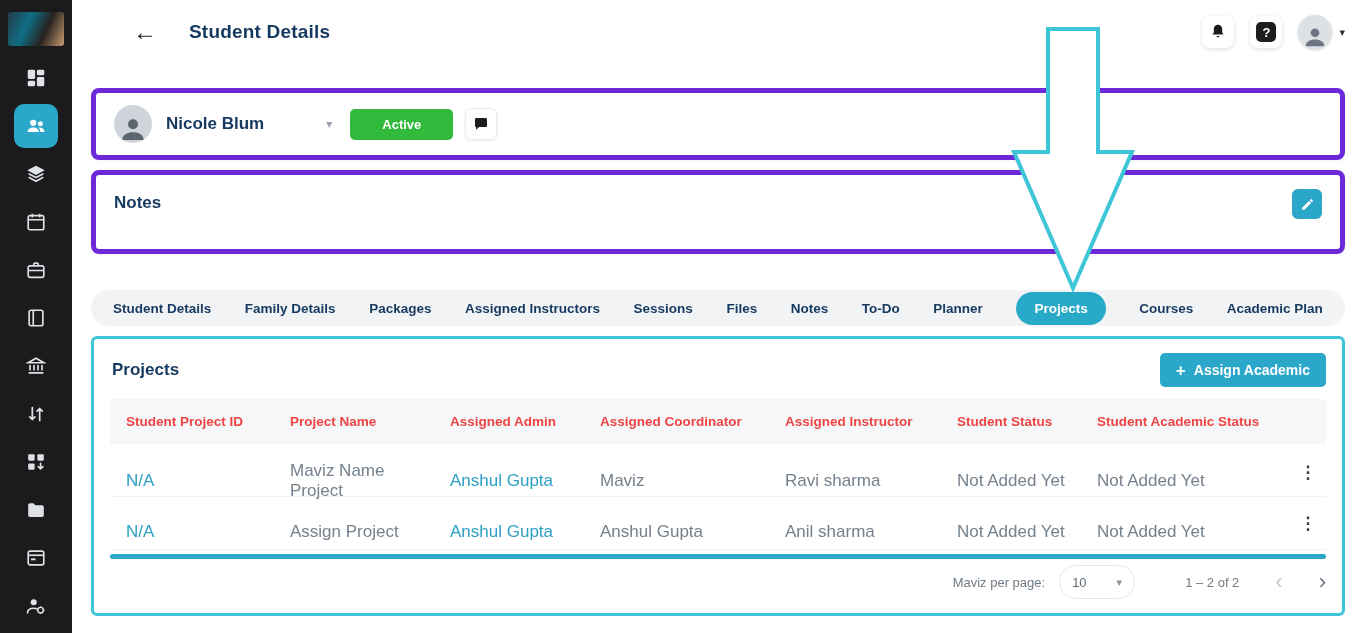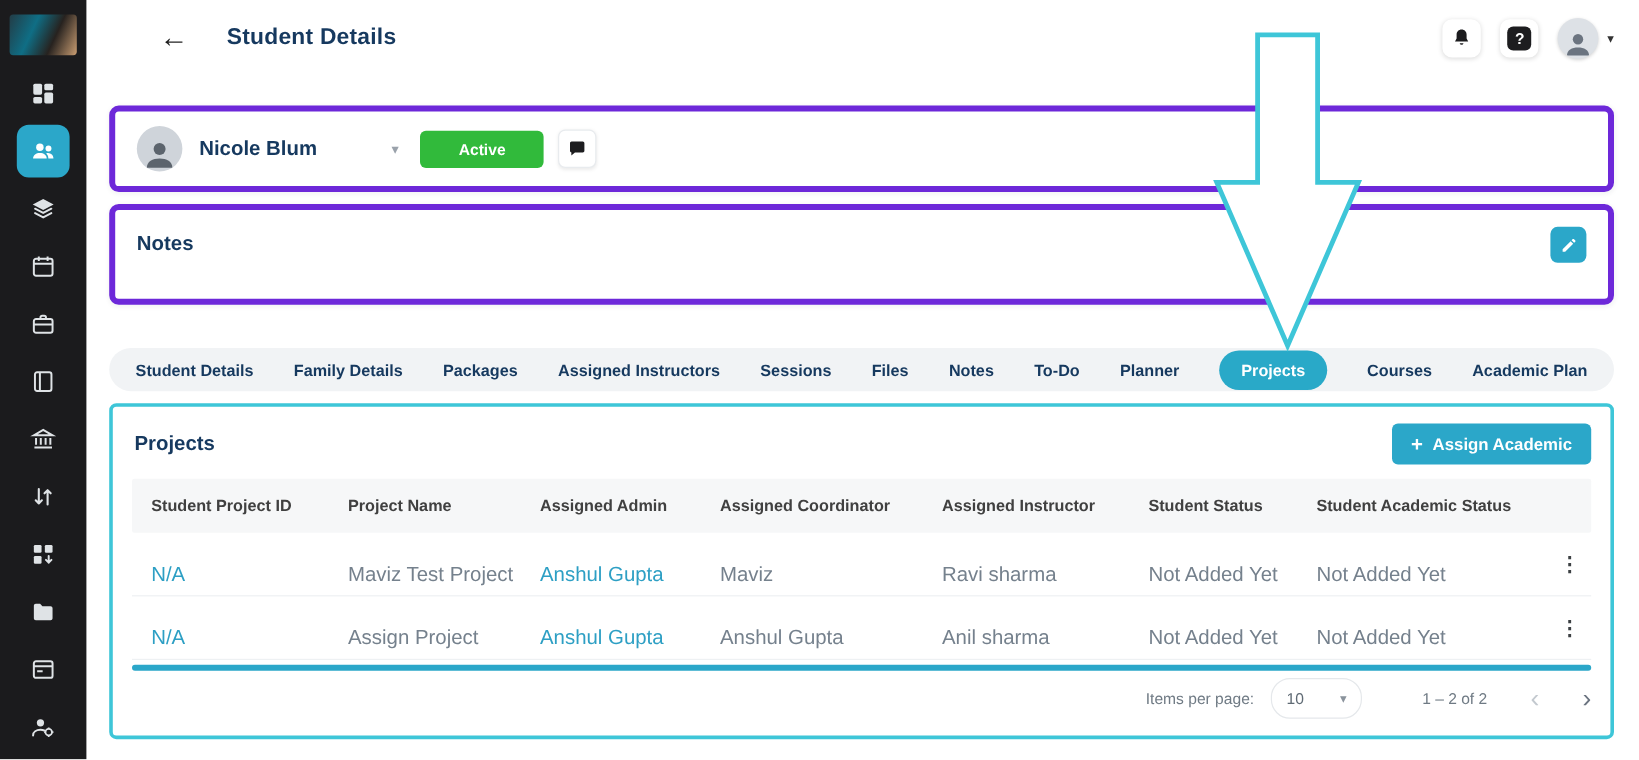--- a/index.html
+++ b/index.html
@@ -67,21 +67,21 @@
   .proj-head { display:flex; align-items:center; justify-content:space-between; }
   .proj-title { font-size:17px; font-weight:bold; color:#16395F; margin:6px 0 6px 2px; }
   .assign-btn { display:flex; align-items:center; gap:8px; background:#2BA7C9; color:#fff; border:none;
                 border-radius:5px; height:34px; padding:0 16px; font-size:14px; font-weight:bold; cursor:pointer; }
   .plus { font-size:17px; font-weight:bold; line-height:1; }
 
   
   .table { margin-top:12px; }
   .thead, .trow { display:grid; grid-template-columns:164px 160px 150px 185px 172px 140px 1fr 36px; align-items:center; }
   .thead { background:#f6f7f8; height:45px; border-radius:2px; }
-  .th { font-size:13.5px; font-weight:bold; color:#404040; padding-left:16px; }
+  .th { font-size:13.5px; font-weight:bold; color:#ef4444; padding-left:16px; }
   .trow { height:53px; border-bottom:1px solid #eef1f3; }
   .td { font-size:17px; color:#75818D; padding-left:16px;margin-top:17px; }
   .td.link { color:#2D9FC4; cursor:pointer; }
   .kebab { justify-self:center; color:#3c4043; font-size:17px; font-weight:bold; cursor:pointer; padding:0 5px;
            background:none; border:none; }
 
   .hscroll { height:5px; background:#2BA7C9; border-radius:3px; margin-top:4px; cursor:pointer; }
 
   
   .paginator { height:46px; display:flex; align-items:center; justify-content:flex-end; color:#6f7a84; font-size:13px; }
@@ -275,21 +275,21 @@
           <div class="th">Assigned Admin</div>
           <div class="th">Assigned Coordinator</div>
           <div class="th">Assigned Instructor</div>
           <div class="th">Student Status</div>
           <div class="th">Student Academic Status</div>
           <div class="th"></div>
         </div>
 
         <div class="trow">
           <div class="td link">N/A</div>
-          <div class="td">Maviz Test Project</div>
+          <div class="td">Maviz Name Project</div>
           <div class="td link">Anshul Gupta</div>
           <div class="td">Maviz</div>
           <div class="td">Ravi sharma</div>
           <div class="td">Not Added Yet</div>
           <div class="td">Not Added Yet</div>
           <button class="kebab">⋮</button>
         </div>
 
         <div class="trow">
           <div class="td link">N/A</div>
@@ -299,21 +299,21 @@
           <div class="td">Anil sharma</div>
           <div class="td">Not Added Yet</div>
           <div class="td">Not Added Yet</div>
           <button class="kebab">⋮</button>
         </div>
       </div>
 
       <div class="hscroll"></div>
 
       <div class="paginator">
-        <span class="pp-label">Items per page:</span>
+        <span class="pp-label">Maviz per page:</span>
         <div class="pp-select">
           <span>10</span>
           <span class="pp-chev">▾</span>
         </div>
         <span class="range">1 – 2 of 2</span>
         <button class="pg-btn pg-prev">‹</button>
         <button class="pg-btn pg-next">›</button>
       </div>
     </section>
   </main>

